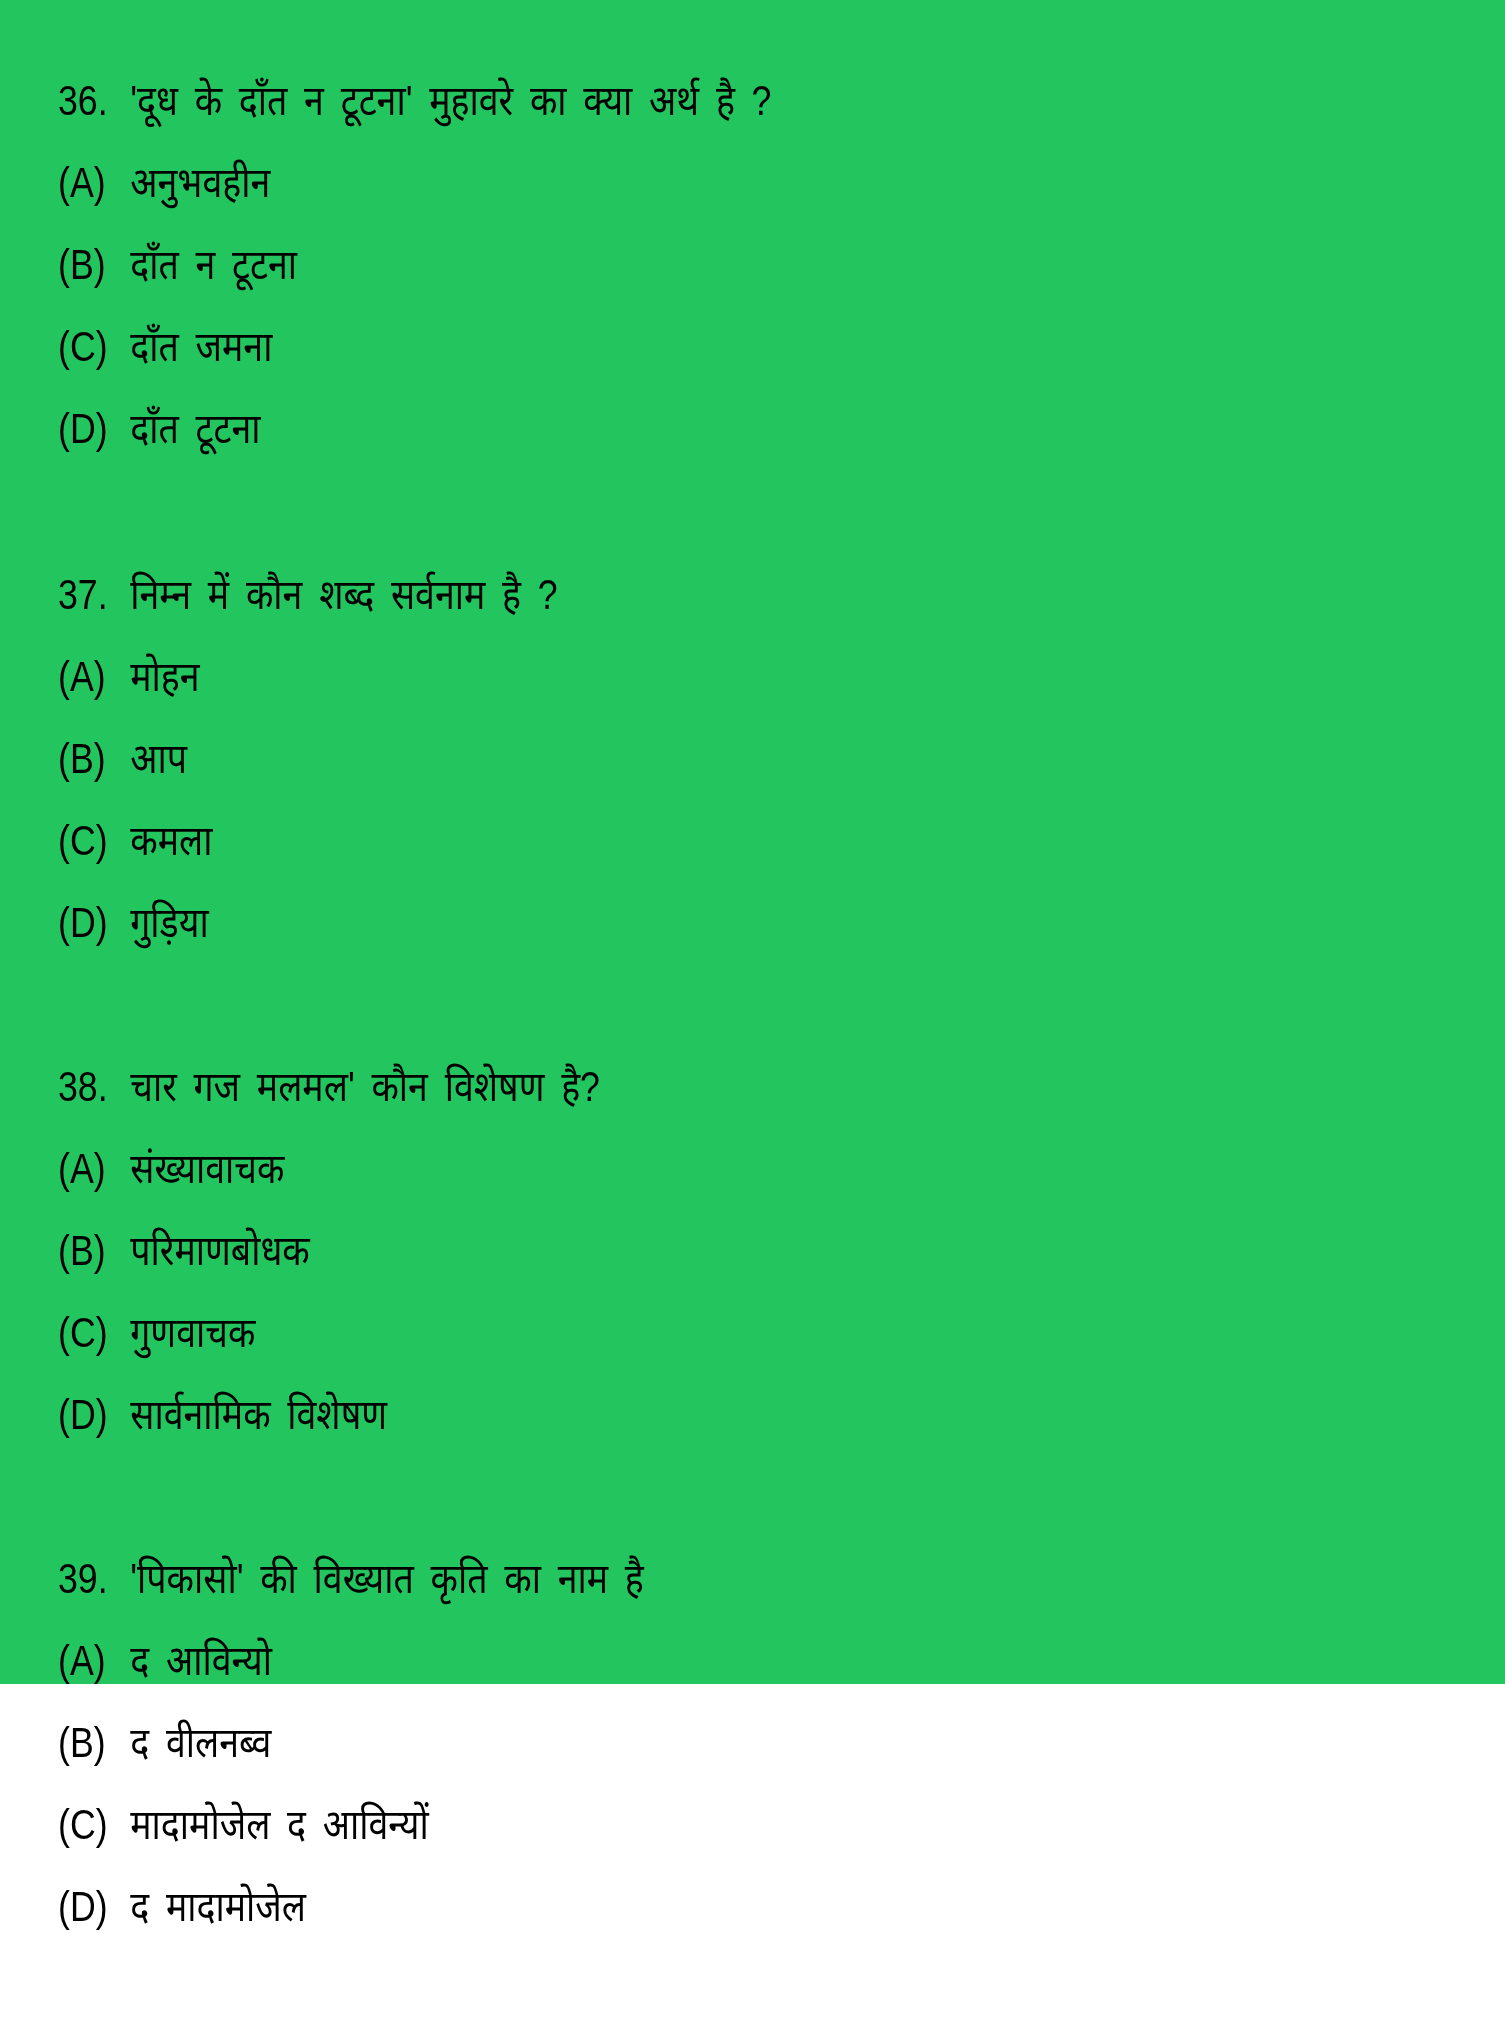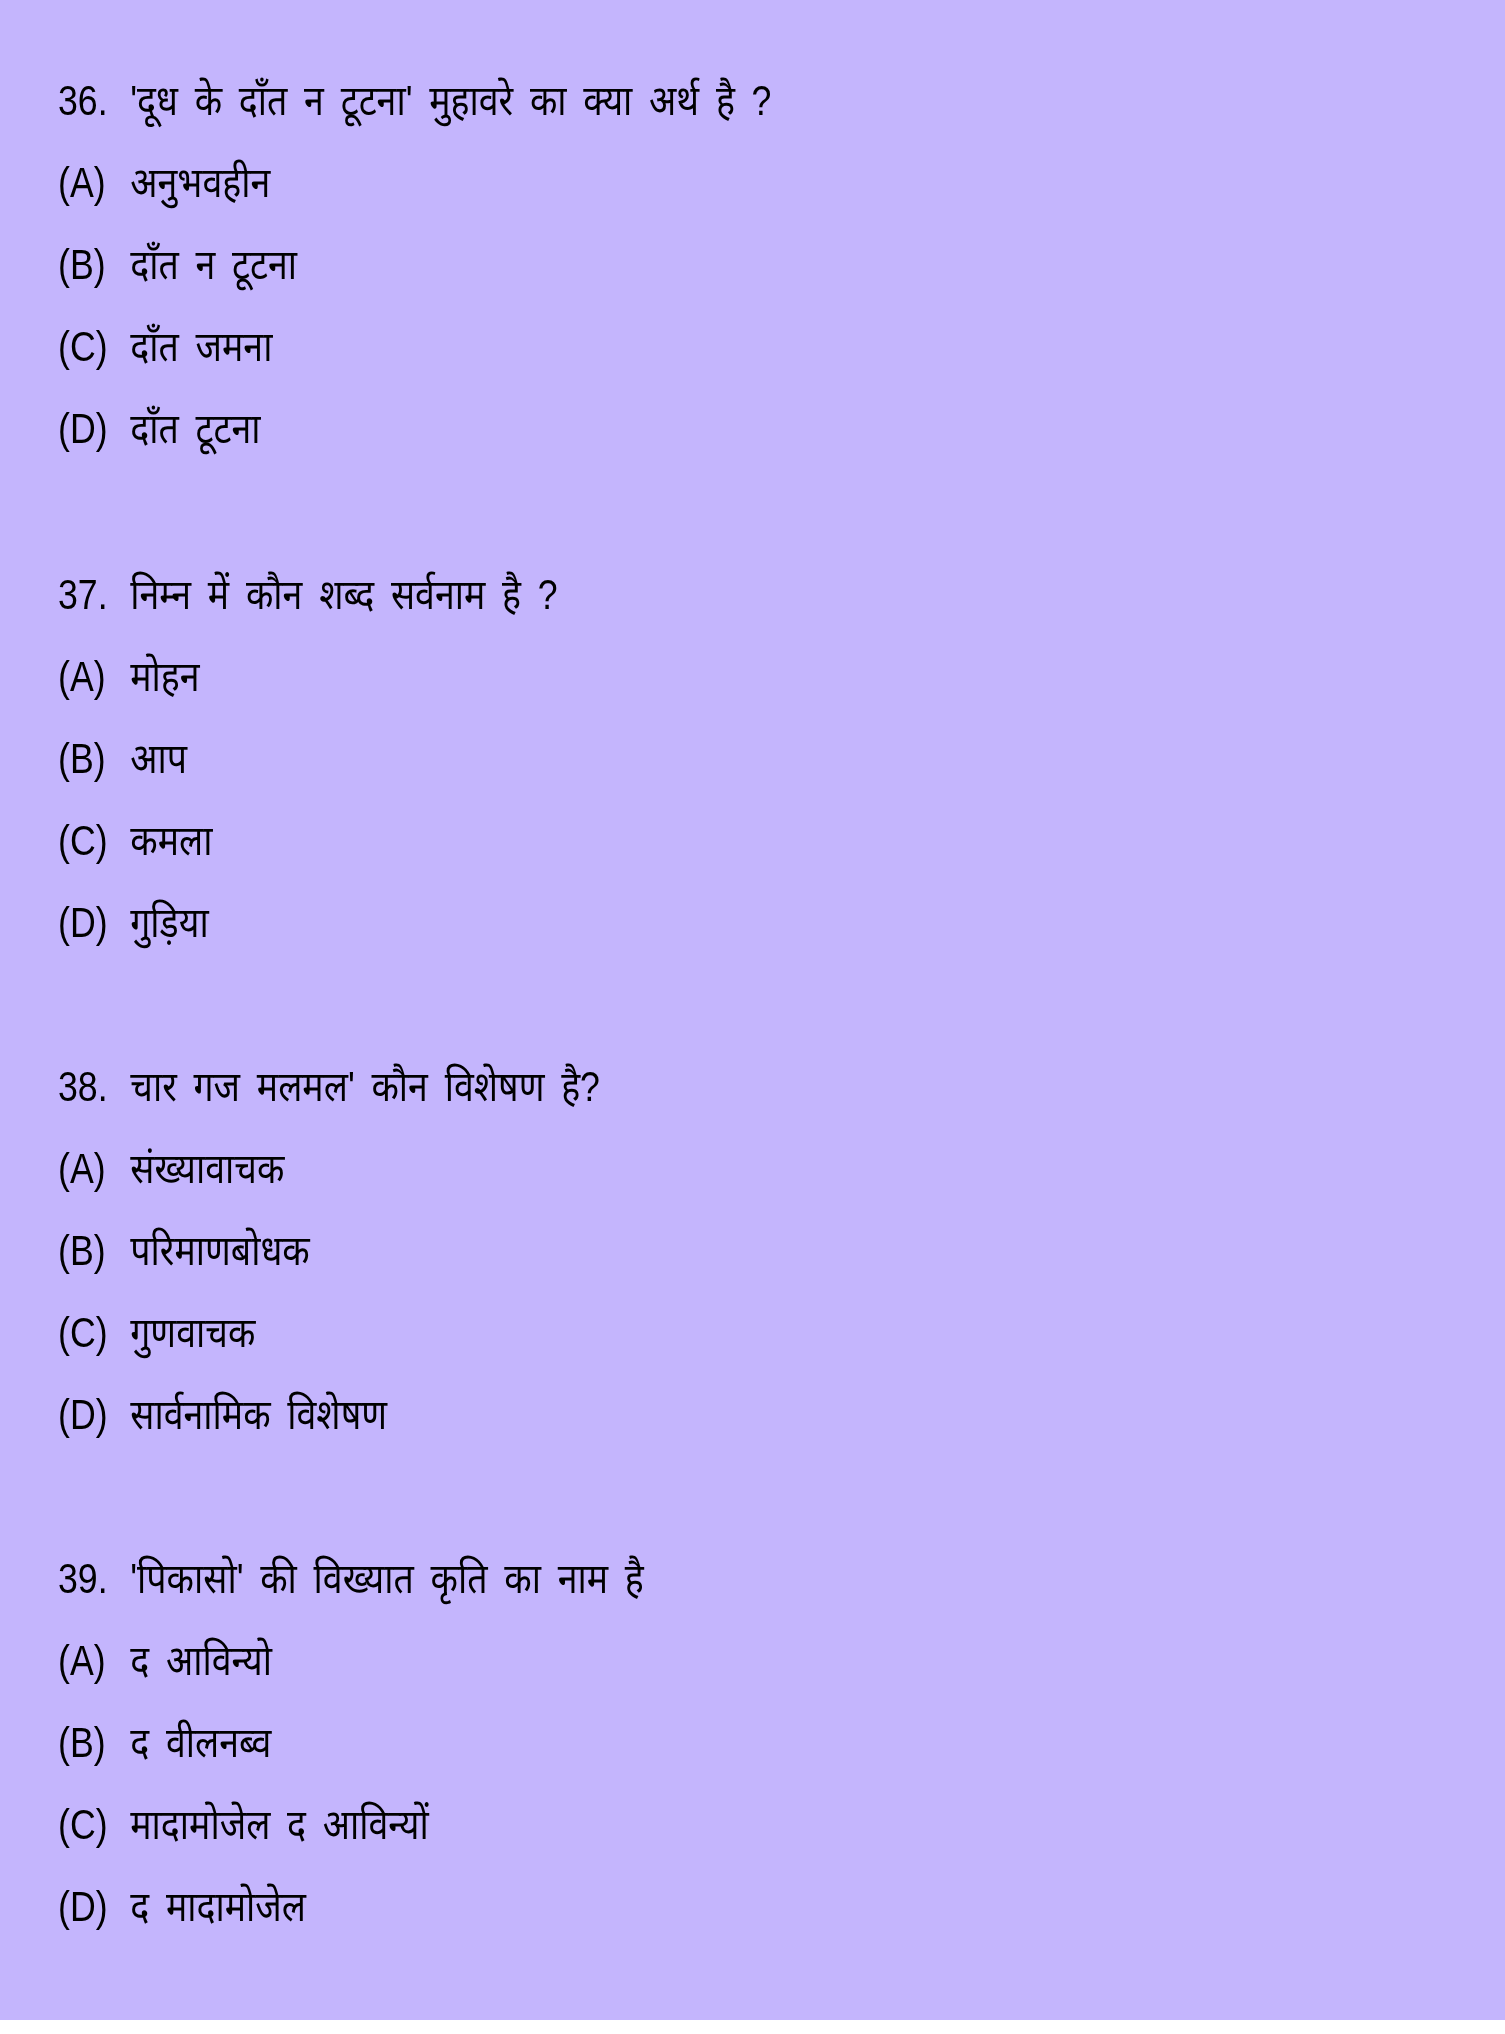--- a/index.html
+++ b/index.html
@@ -13,22 +13,22 @@
       position: relative;
       overflow: hidden;
       color: #000000;
       font-family: "Liberation Sans", "DejaVu Sans", sans-serif;
     }
     .page {
       position: absolute;
       left: 0;
       top: 0;
       width: 1505px;
-      height: 2020px;
-      background: #c4b5fd;
+      height: 1684px;
+      background: #22c55e;
     }
     .row {
       position: absolute;
       left: 58px;
       height: 82px;
       line-height: 82px;
       font-size: 42px;
       white-space: nowrap;
       transform: scaleX(0.85);
       transform-origin: 0 0;

